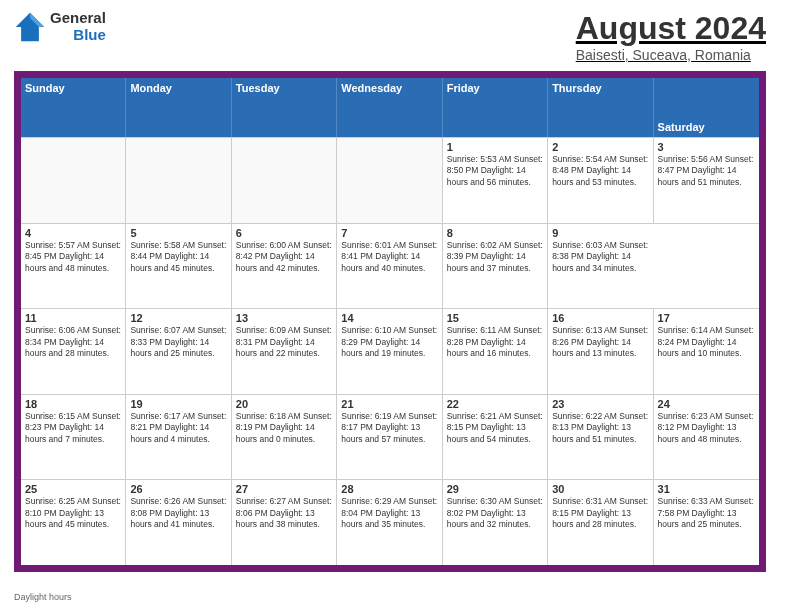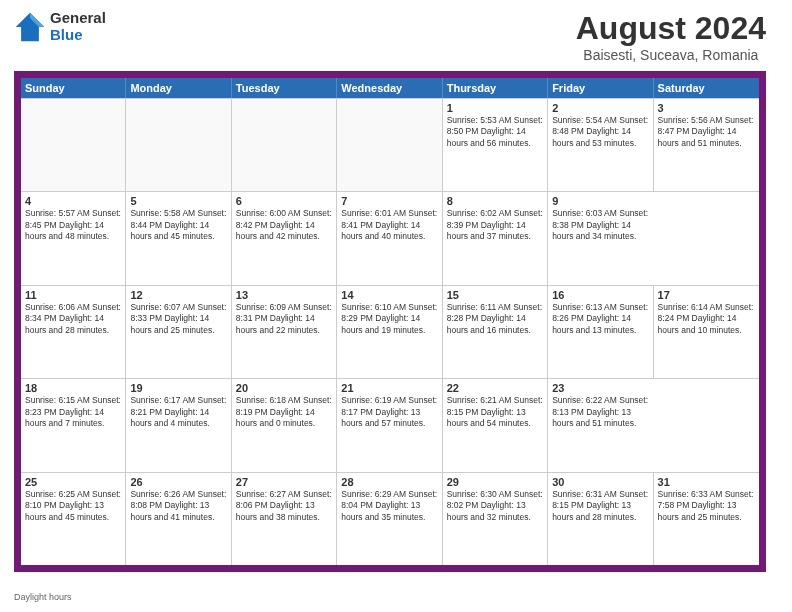--- a/index.html
+++ b/index.html
@@ -35,27 +35,29 @@
     }
     .logo-general {
       font-size: 15px;
       font-weight: bold;
       color: #333;
     }
     .logo-blue {
       font-size: 15px;
       font-weight: bold;
       color: #1a6fbd;
+      text-align: right;
     }
     .logo-icon {
       width: 32px;
       height: 32px;
     }
     .title-block {
-      text-align: center;
+      text-align: left;
+      text-decoration: underline;
     }
     .title-month {
       font-size: 32px;
       font-weight: bold;
       color: #333;
     }
     .title-location {
       font-size: 14px;
       color: #555;
     }
@@ -71,21 +73,21 @@
       background: #2a6db5;
     }
     .cal-header-cell {
       color: #fff;
       font-size: 11px;
       font-weight: bold;
       padding: 4px 4px;
       text-align: left;
       border-right: 1px solid rgba(255,255,255,0.2);
     }
-    .cal-header-cell:last-child { border-right: none; }
+    .cal-header-cell:last-child { border-right: none; margin-top: 39px; }
     .cal-body {
       display: flex;
       flex-direction: column;
       flex: 1;
     }
     .cal-row {
       display: grid;
       grid-template-columns: repeat(7, 1fr);
       flex: 1;
       border-top: 1px solid #ccc;
@@ -139,22 +141,22 @@
       <div class="title-location">Baisesti, Suceava, Romania</div>
     </div>
   </div>
 
   <div class="calendar">
     <div class="cal-header">
     <div class="cal-header-cell">Sunday</div>
         <div class="cal-header-cell">Monday</div>
         <div class="cal-header-cell">Tuesday</div>
         <div class="cal-header-cell">Wednesday</div>
+        <div class="cal-header-cell">Friday</div>
         <div class="cal-header-cell">Thursday</div>
-        <div class="cal-header-cell">Friday</div>
         <div class="cal-header-cell">Saturday</div>
       </div>
     <div class="cal-body">
     <div class="cal-row">
           <div class="cal-cell empty"></div>
           <div class="cal-cell empty"></div>
           <div class="cal-cell empty"></div>
           <div class="cal-cell empty"></div>
           <div class="cal-cell">
             <span class="day-num">1</span>
@@ -308,20 +310,27 @@
 Sunset: 8:15 PM
 Daylight: 13 hours
 and 54 minutes.</div>
           </div>
           <div class="cal-cell">
             <span class="day-num">23</span>
             <div class="day-info">Sunrise: 6:22 AM
 Sunset: 8:13 PM
 Daylight: 13 hours
 and 51 minutes.</div>
+          </div>
+          <div class="cal-cell">
+            <span class="day-num">24</span>
+            <div class="day-info">Sunrise: 6:23 AM
+Sunset: 8:12 PM
+Daylight: 13 hours
+and 48 minutes.</div>
           </div>
         </div>
         <div class="cal-row">
           <div class="cal-cell">
             <span class="day-num">25</span>
             <div class="day-info">Sunrise: 6:25 AM
 Sunset: 8:10 PM
 Daylight: 13 hours
 and 45 minutes.</div>
           </div>

